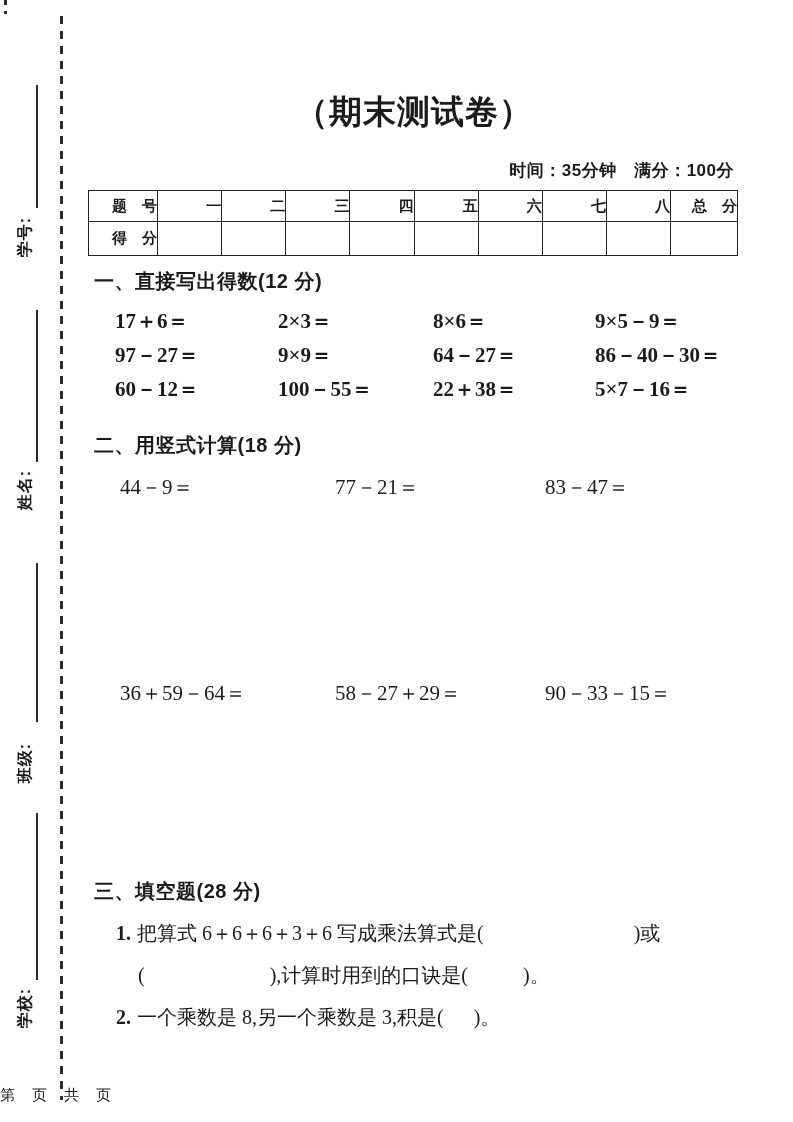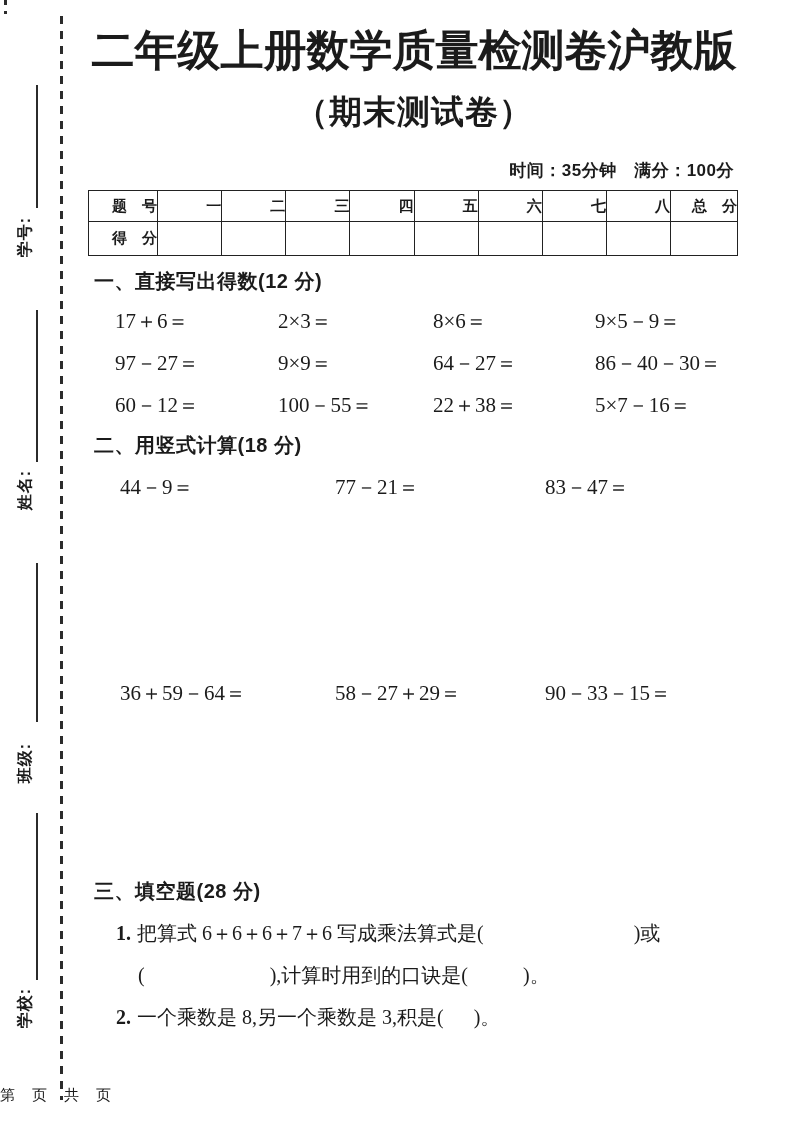--- a/index.html
+++ b/index.html
@@ -35,21 +35,21 @@
   .trow2 td{height:33px;}
   td.colfirst{width:68px;}
   td.collast{width:66px;}
 
   .h-sec{position:absolute;left:6px;font-size:20px;font-weight:bold;letter-spacing:0.5px;}
   .h-one{top:268px}.h-two{top:432px}.h-three{top:878px}
 
   .p-grid{position:absolute;left:0;width:652px;display:grid;
     font-family:"Liberation Serif",serif;font-size:21px;}
   .grid-one{top:310px;grid-template-columns:163px 155px 162px 1fr;
-    padding-left:27px;row-gap:20px;line-height:22px;}
+    padding-left:27px;row-gap:12px;line-height:22px;font-weight:bold;}
   .grid-two{grid-template-columns:215px 210px 1fr;padding-left:32px;line-height:22px;}
   .gta{top:476px}.gtb{top:682px}
 
   .fill{position:absolute;top:912px;left:28px;width:624px;
     font-family:"Liberation Serif",serif;font-size:20px;line-height:42px;}
   .fill .num{font-weight:bold;margin-right:6px;font-family:"Liberation Serif",serif;}
   .fill-line2{margin-left:22px;}
   .gap{display:inline-block;}
   .g150{width:150px}.g125{width:125px}.g55{width:55px}.g30{width:30px}
 
@@ -68,21 +68,20 @@
   <span class="seal-label lab2">姓名:</span>
   <span class="seal-label lab3">班级:</span>
   <span class="seal-label lab4">学校:</span>
   <div class="seal-line sl1"></div>
   <div class="seal-line sl2"></div>
   <div class="seal-line sl3"></div>
   <div class="seal-line sl4"></div>
 
   <div class="content">
 
-    <div class="title">二年级上册数学质量检测卷沪教版</div>
     <div class="subtitle">（期末测试卷）</div>
     <div class="meta">时间：35分钟　满分：100分</div>
 
     <table class="score">
       <tbody>
           <tr class="trow1">
         <td class="colfirst">题　号</td>
         <td>一</td>
         <td>二</td>
         <td>三</td>
@@ -132,21 +131,21 @@
     </div>
     <div class="p-grid grid-two gtb">
       <span>36＋59－64＝</span>
       <span>58－27＋29＝</span>
       <span>90－33－15＝</span>
     </div>
 
     <div class="h-sec h-three">三、填空题(28 分)</div>
     <div class="fill">
       <div>
-        <span class="num">1.</span><span>把算式 6＋6＋6＋7＋6 写成乘法算式是(</span><span class="gap g150"></span><span>)或</span>
+        <span class="num">1.</span><span>把算式 6＋6＋6＋3＋6 写成乘法算式是(</span><span class="gap g150"></span><span>)或</span>
       </div>
       <div class="fill-line2">
         <span>(</span><span class="gap g125"></span><span>),计算时用到的口诀是(</span><span class="gap g55"></span><span>)。</span>
       </div>
       <div>
         <span class="num">2.</span><span>一个乘数是 8,另一个乘数是 3,积是(</span><span class="gap g30"></span><span>)。</span>
       </div>
     </div>
 
   </div>

